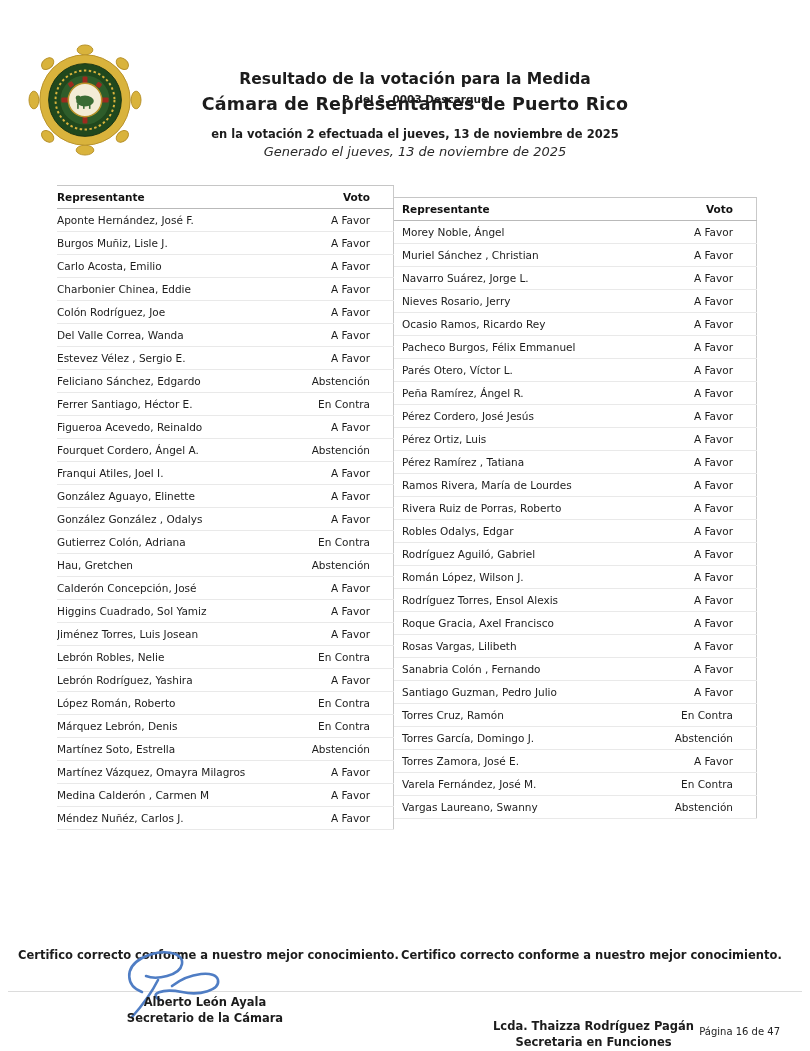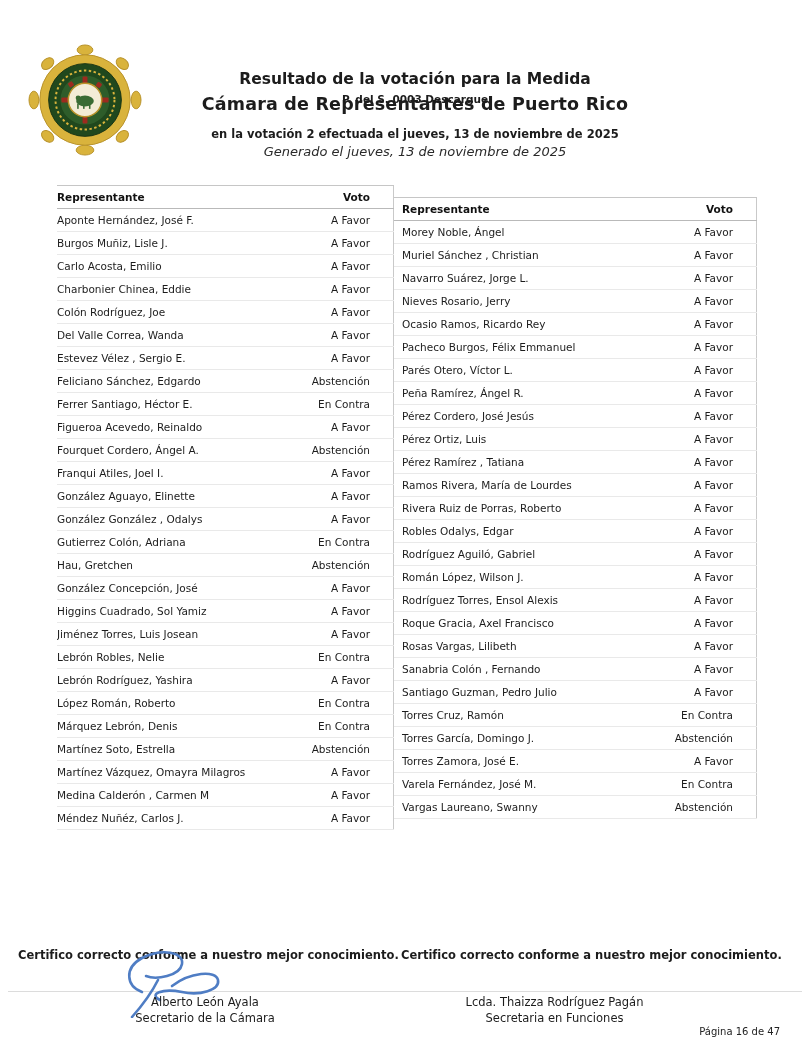--- a/index.html
+++ b/index.html
@@ -34,23 +34,23 @@
     border-bottom:1px solid #e9e9e9; white-space:nowrap; overflow:hidden;
   }
   .vote-table th.voto, .vote-table td.voto { text-align:right; padding-right:23px; width:92px; }
   .vote-table.right th.rep, .vote-table.right td.rep { padding-left:8px; }
 
   
   .cert { position:absolute; top:948px; font-size:11.5px; font-weight:bold; white-space:nowrap; }
   .cert.leftc  { left:18px; }
   .cert.rightc { left:401px; }
   .sig-rule { position:absolute; top:991px; left:8px; right:8px; height:1px; background:#dcdcdc; }
-  .sig-block { position:absolute; top:995px; text-align:center; font-size:11.5px; font-weight:normal; line-height:1.35; }
+  .sig-block { position:absolute; top:995px; text-align:center; font-size:11.5px; font-weight:bold; line-height:1.35; }
   .sig-block.leftb  { left:75px;  width:260px; }
-  .sig-block.rightb { left:412px; width:285px; }
+  .sig-block.rightb { left:451px; width:285px;margin-top:24px; }
   .signature-svg { position:absolute; left:112px; top:946px; width:135px; height:72px; }
   .page-number { position:absolute; top:1026px; left:0; right:30px; text-align:right; font-size:10px; color:#222; }
 </style>
 </head>
 <body>
 
 <div class="page">
 
   <svg class="seal" viewBox="0 0 120 114" aria-hidden="true">
     <g fill="#d9b33c" stroke="#b8922a" stroke-width="1">
@@ -157,21 +157,21 @@
         </tr>
           <tr>
           <td class="rep">Gutierrez Colón, Adriana</td>
           <td class="voto">En Contra</td>
         </tr>
           <tr>
           <td class="rep">Hau, Gretchen</td>
           <td class="voto">Abstención</td>
         </tr>
           <tr>
-          <td class="rep">González Concepción, José</td>
+          <td class="rep">Calderón Concepción, José</td>
           <td class="voto">A Favor</td>
         </tr>
           <tr>
           <td class="rep">Higgins Cuadrado, Sol Yamiz</td>
           <td class="voto">A Favor</td>
         </tr>
           <tr>
           <td class="rep">Jiménez Torres, Luis Josean</td>
           <td class="voto">A Favor</td>
         </tr>

